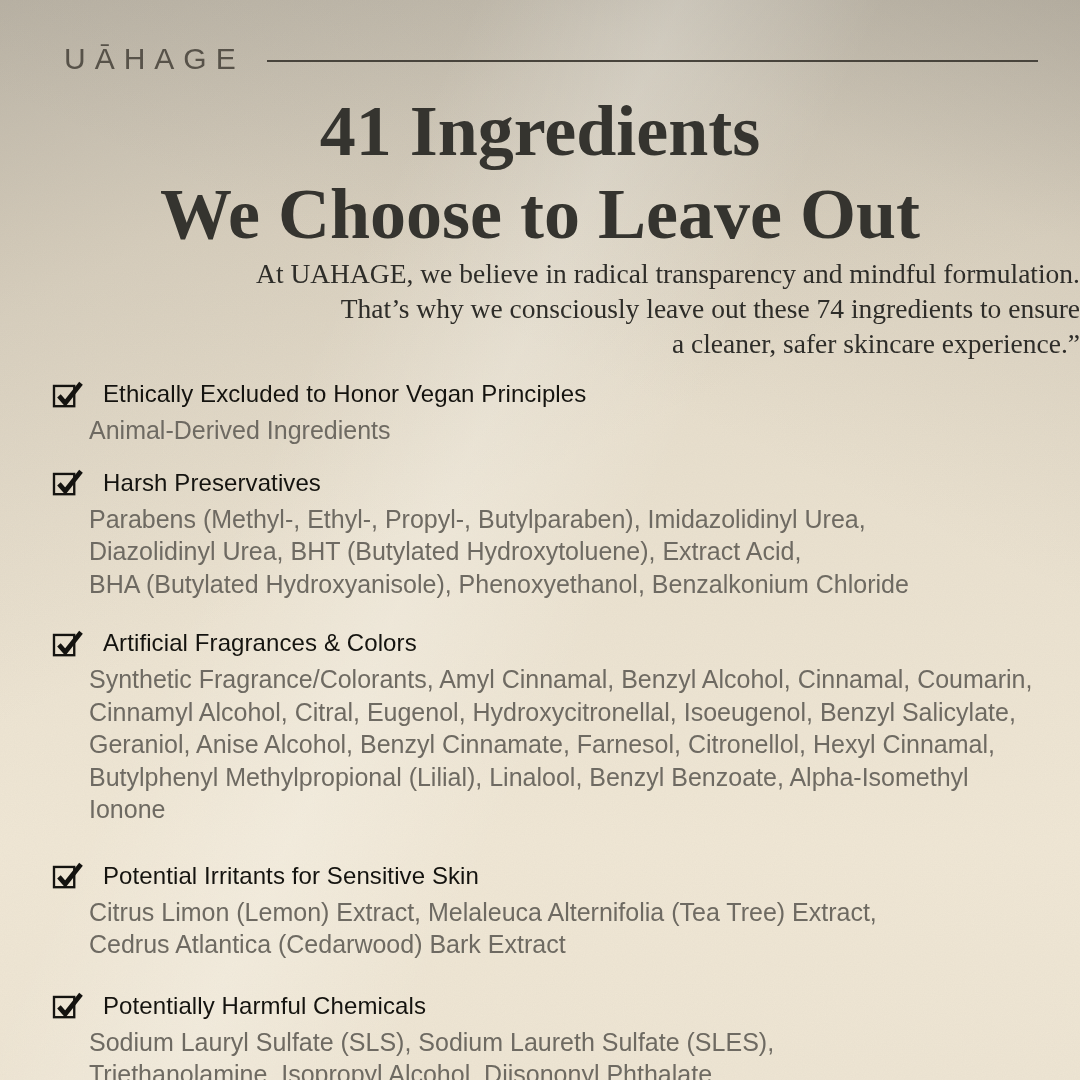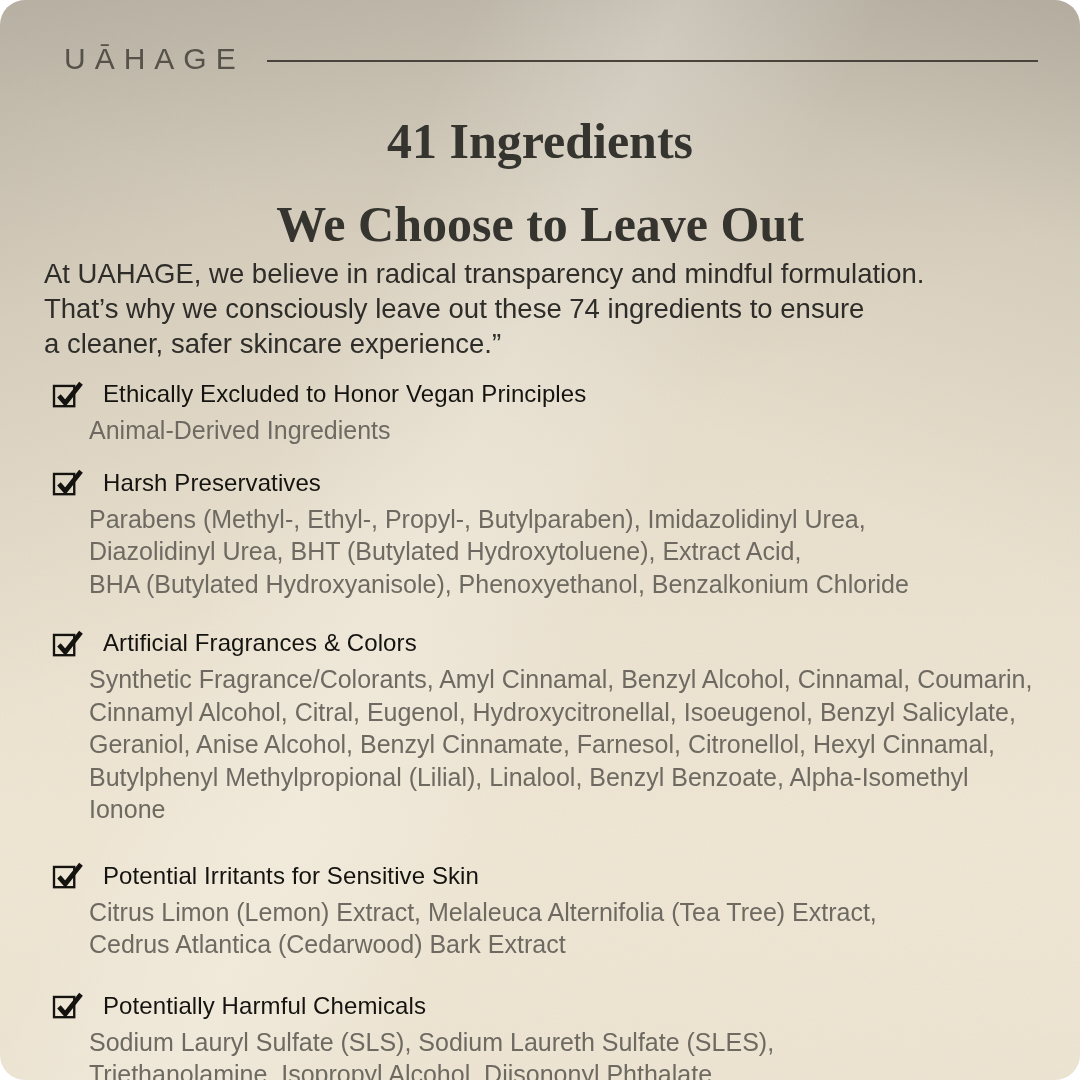--- a/index.html
+++ b/index.html
@@ -1,37 +1,36 @@
 <!DOCTYPE html>
 <html><head>
 <meta charset="utf-8">
 <style>
   html,body{margin:0;padding:0;background:#ffffff;}
   .page{
     position:relative;width:1080px;height:1080px;overflow:hidden;
     background:linear-gradient(180deg,#d8d1c2 0%,#e3dac8 22%,#eae1cf 48%,#f0e7d5 78%,#eee5d3 100%);
     font-family:"Liberation Sans",sans-serif;
-    border-radius:25px;
   }
   .shade{position:absolute;inset:0;pointer-events:none;}
   .shade-tl{background:linear-gradient(155deg,rgba(116,109,98,0.30) 0%,rgba(116,109,98,0.12) 20%,rgba(255,255,255,0) 46%);}
   .shade-tr{background:linear-gradient(205deg,rgba(112,105,94,0.30) 0%,rgba(112,105,94,0.10) 16%,rgba(255,255,255,0) 38%);}
   .shade-streak{background:linear-gradient(115deg,rgba(255,255,255,0) 30%,rgba(255,255,250,0.22) 43%,rgba(255,255,255,0) 56%);}
   .texture{position:absolute;inset:0;pointer-events:none;}
   .content{position:absolute;inset:0;z-index:3;}
 
   .header{position:absolute;top:42px;left:64px;right:42px;display:flex;align-items:center;}
   .logo{font-size:30px;letter-spacing:9px;color:#575249;font-weight:500;}
   .rule{flex:1;border-top:2px solid #48443c;margin-left:22px;margin-top:4px;}
 
-  .title{position:absolute;top:100px;left:0;right:0;text-align:center;
+  .title{position:absolute;top:90px;left:0;right:0;text-align:center;
     font-family:"Liberation Serif",serif;font-weight:700;color:#35342f;
-    font-size:50px;line-height:83px;letter-spacing:0px;}
-  .intro{position:absolute;top:256px;left:0;right:0;text-align:left;
-    font-family:Liberation Sans, sans-serif;color:#2e2d29;
+    font-size:72px;line-height:83px;letter-spacing:0px;}
+  .intro{position:absolute;top:256px;left:0;right:0;text-align:right;
+    font-family:Liberation Serif, serif;color:#2e2d29;
     font-size:27.5px;line-height:35px;padding-left:44px;}
 
   .sections{position:absolute;top:380px;left:52px;right:28px;}
   .section{margin-bottom:28px;}
   .section:nth-child(1){margin-bottom:22px;}
   .section:nth-child(2){margin-bottom:29px;}
   .section:nth-child(3){margin-bottom:36px;}
   .section:nth-child(4){margin-bottom:31px;}
   .sec-head{display:flex;align-items:center;gap:12px;margin-bottom:6px;}
   .checkbox{width:31px;height:27px;flex:0 0 auto;}

